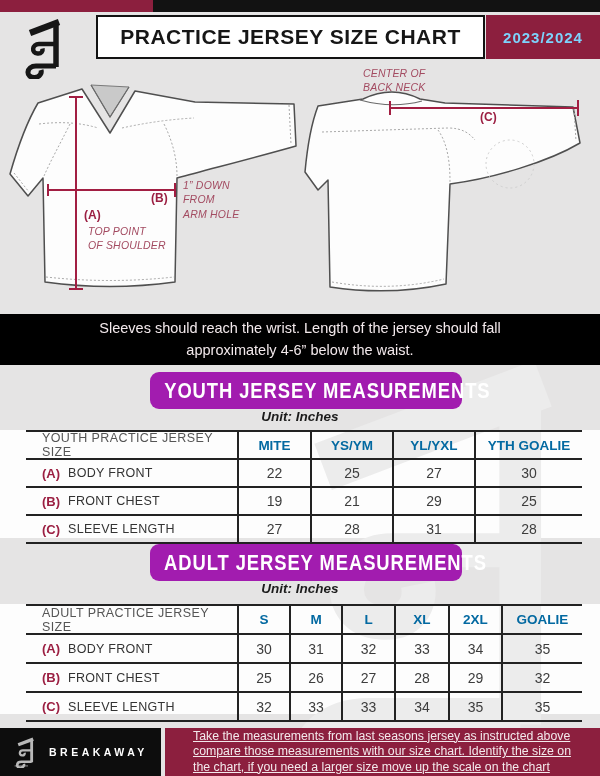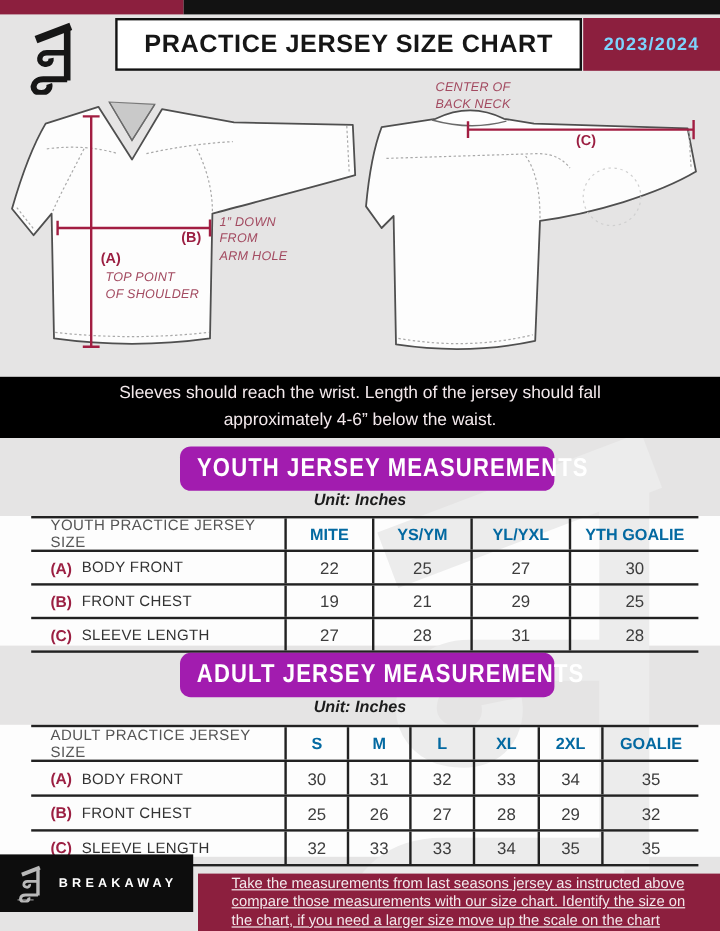--- a/index.html
+++ b/index.html
@@ -79,21 +79,21 @@
   .table-adult .td { height:27px; }
   .td:first-child { border-left:none; justify-content:flex-start; padding-left:16px; }
   .th-label { color:#555; font-size:12.5px; letter-spacing:.4px; }
   .th-size  { font-weight:bold; font-size:13.5px; color:#0369a1; }
   .row-letter { color:#9B1F42; font-weight:800; font-size:13px; margin-right:8px; }
   .row-label  { color:#333; font-size:12.5px; letter-spacing:.3px; }
   .cell-value { font-size:14px; color:#3d3d3d; }
 
   
   .footer-black {
-    position:absolute; left:0; top:712px; width:161px; height:48px; background:#0D0D0D;
+    position:absolute; left:0; top:728px; width:161px; height:48px; background:#0D0D0D;
     display:flex; align-items:center; padding-left:14px; box-sizing:border-box; gap:9px;
   }
   .footer-logo { width:26px; height:32px; }
   .footer-brand { color:#fff; font-weight:bold; font-size:10.5px; letter-spacing:3.5px; }
   .footer-maroon {
     position:absolute; left:165px; top:728px; width:435px; height:48px; background:#8C1F3E;
     box-sizing:border-box; padding:3px 12px; display:flex; align-items:center;
   }
   .footer-maroon p { margin:16px; color:#F3E9EC; font-size:12.3px; line-height:1.27;text-decoration:underline; }
 </style>

